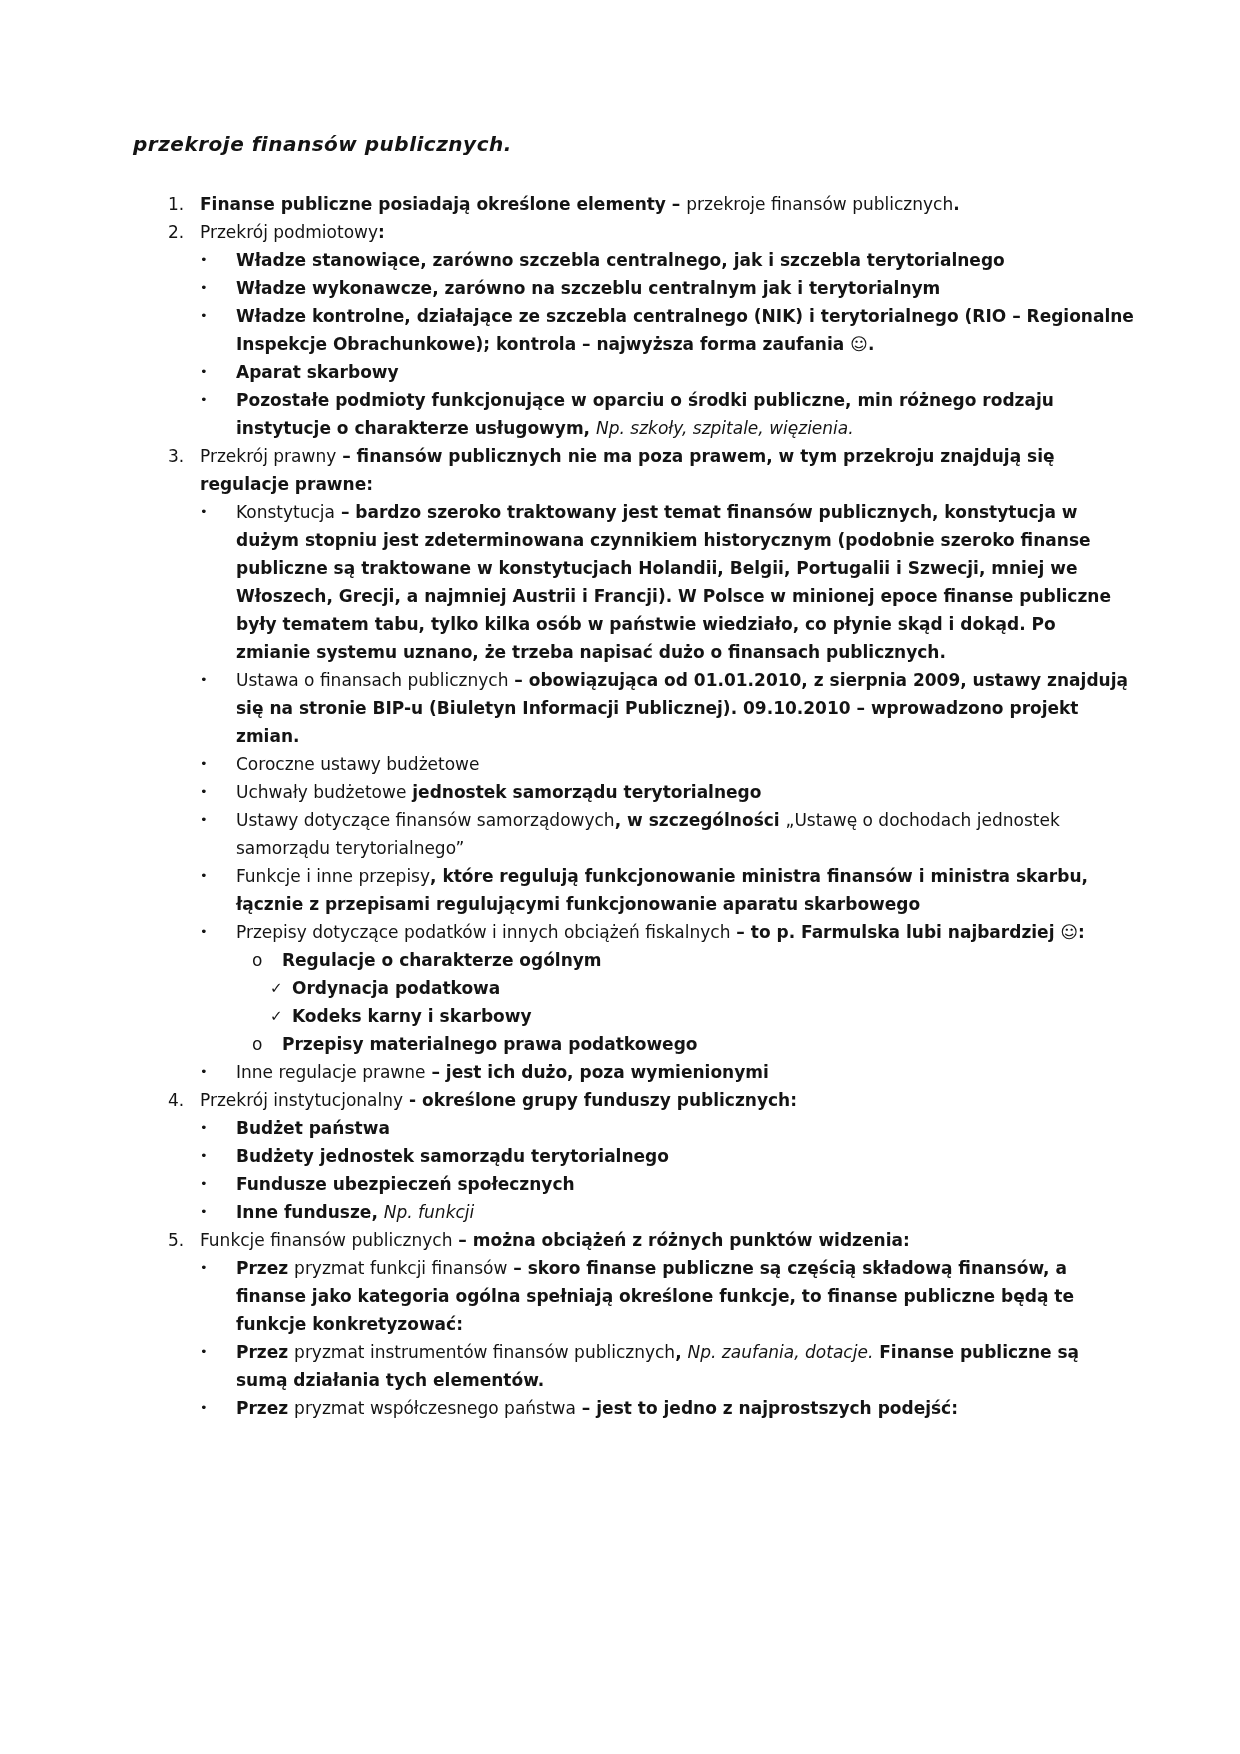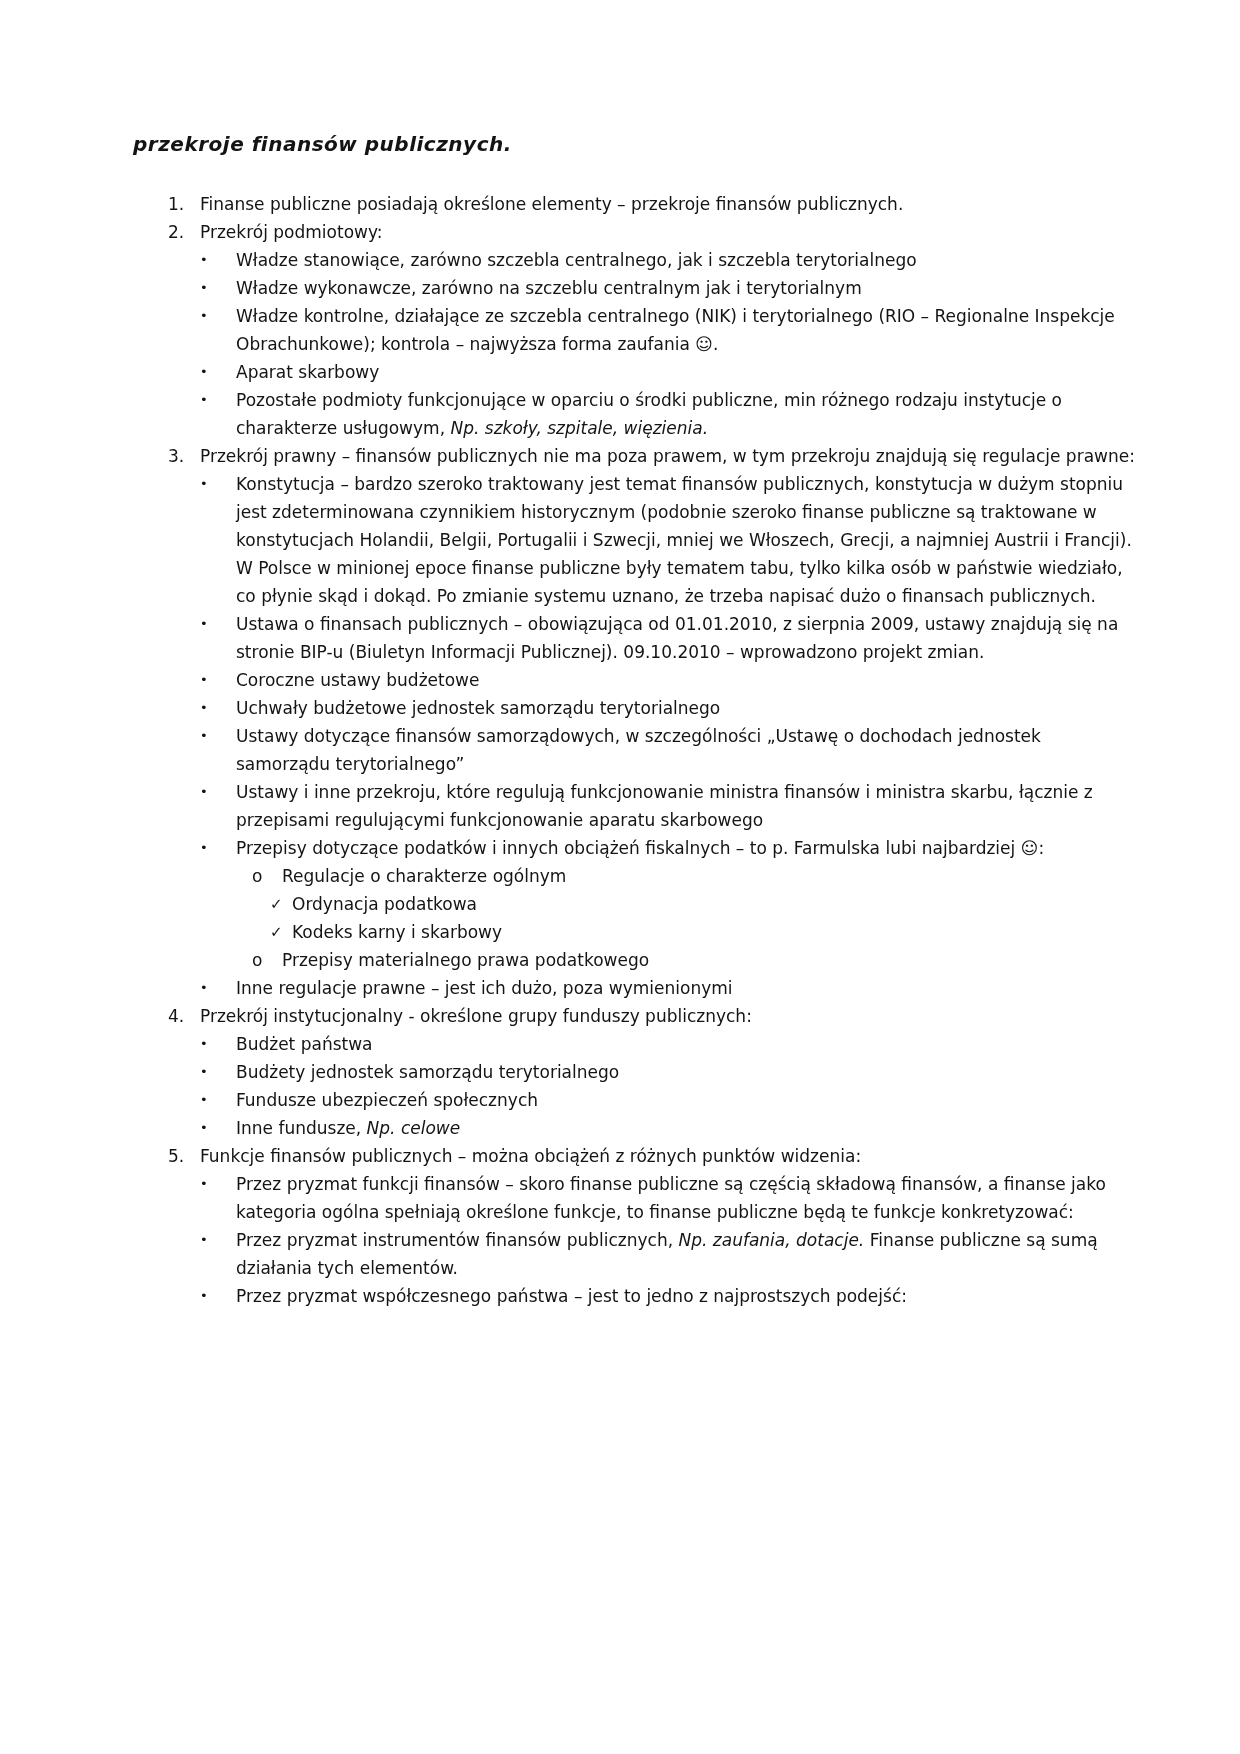--- a/index.html
+++ b/index.html
@@ -36,21 +36,21 @@
   ul.depth-2 { padding-left: 52px; }
   ul.depth-3 { padding-left: 18px; }
   li.item { margin: 0; padding: 0; }
   .row { display: flex; align-items: flex-start; }
   .marker { display: block; }
   .m-num   { flex: 0 0 32px; }
   .m-bullet{ flex: 0 0 36px; font-size: 13px; line-height: 28px; }
   .m-o     { flex: 0 0 30px; }
   .m-check { flex: 0 0 22px; font-size: 15px; line-height: 28px; }
   .txt { flex: 1 1 auto; min-width: 0; }
-  .seg-n  { font-weight: normal; font-style: normal; }
+  .seg-n  { font-weight: bold; font-style: normal; }
   .seg-b  { font-weight: normal; }
   .seg-i  { font-style: italic; margin-top: 38px; }
 </style>
 </head>
 <body>
 
 <div class="page">
   <h1 class="title">przekroje finansów publicznych.</h1>
   <div id="list-root">
       <ul class="lst depth-0">
@@ -130,21 +130,21 @@
             </li>
             <li class="item">
               <div class="row">
                 <span class="marker m-bullet">•</span>
                 <span class="txt"><span class="seg-b">Ustawy dotyczące finansów samorządowych</span><span class="seg-n">, w szczególności </span><span class="seg-b">„Ustawę o dochodach jednostek samorządu terytorialnego”</span></span>
               </div>
             </li>
             <li class="item">
               <div class="row">
                 <span class="marker m-bullet">•</span>
-                <span class="txt"><span class="seg-b">Ustawy i inne przekroju</span><span class="seg-n">, które regulują funkcjonowanie ministra finansów i ministra skarbu, łącznie z przepisami regulującymi funkcjonowanie aparatu skarbowego</span></span>
+                <span class="txt"><span class="seg-b">Funkcje i inne przepisy</span><span class="seg-n">, które regulują funkcjonowanie ministra finansów i ministra skarbu, łącznie z przepisami regulującymi funkcjonowanie aparatu skarbowego</span></span>
               </div>
             </li>
             <li class="item">
               <div class="row">
                 <span class="marker m-bullet">•</span>
                 <span class="txt"><span class="seg-b">Przepisy dotyczące podatków i innych obciążeń fiskalnych</span><span class="seg-n"> – to p. Farmulska lubi najbardziej ☺:</span></span>
               </div>
               <ul class="lst depth-2">
                 <li class="item">
                   <div class="row">
@@ -202,21 +202,21 @@
             </li>
             <li class="item">
               <div class="row">
                 <span class="marker m-bullet">•</span>
                 <span class="txt"><span class="seg-n">Fundusze ubezpieczeń społecznych</span></span>
               </div>
             </li>
             <li class="item">
               <div class="row">
                 <span class="marker m-bullet">•</span>
-                <span class="txt"><span class="seg-n">Inne fundusze, </span><span class="seg-i">Np. celowe</span></span>
+                <span class="txt"><span class="seg-n">Inne fundusze, </span><span class="seg-i">Np. funkcji</span></span>
               </div>
             </li>
           </ul>
         </li>
         <li class="item">
           <div class="row">
             <span class="marker m-num">5.</span>
             <span class="txt"><span class="seg-b">Funkcje finansów publicznych</span><span class="seg-n"> – można obciążeń z różnych punktów widzenia:</span></span>
           </div>
           <ul class="lst depth-1">

